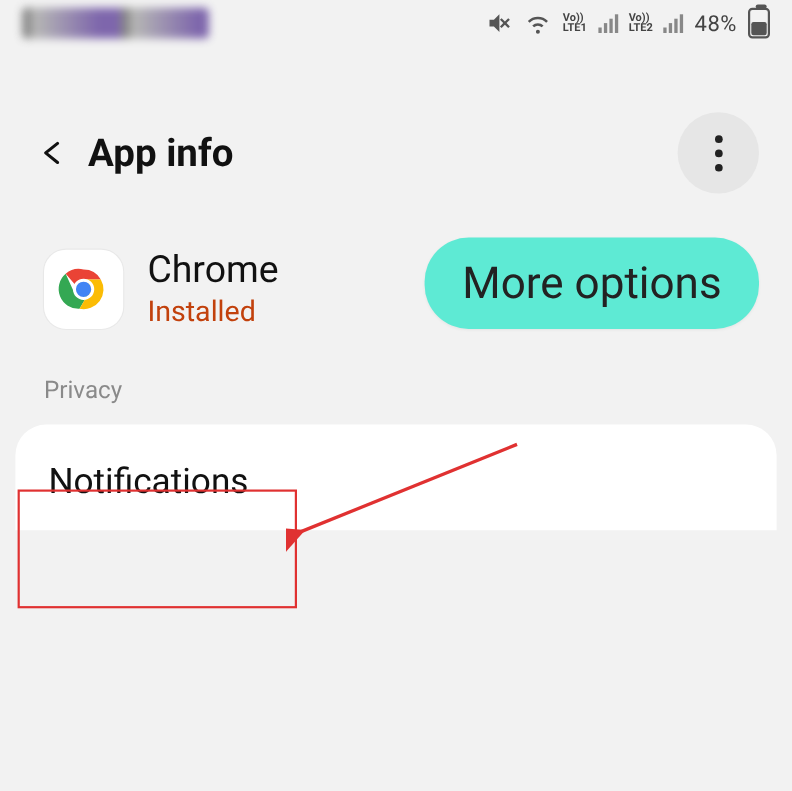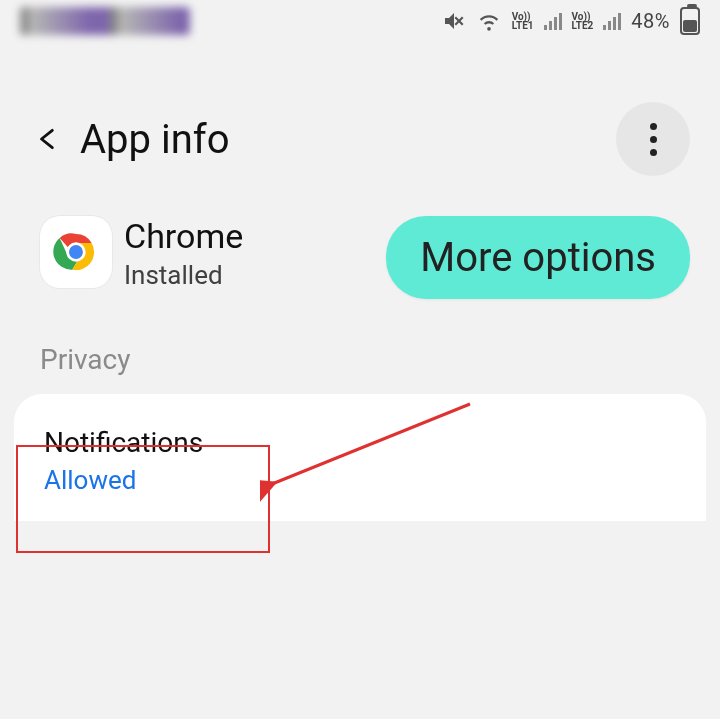--- a/index.html
+++ b/index.html
@@ -37,58 +37,58 @@
   .sig { display:inline-flex; align-items:flex-end; gap:2px; height:18px;}
   .sig span{ width:3px; background:#888; display:inline-block;}
   .sig span:nth-child(1){height:5px;} .sig span:nth-child(2){height:9px;}
   .sig span:nth-child(3){height:13px;} .sig span:nth-child(4){height:17px;}
   .lte { font-size:10px; line-height:9px; font-weight:700; color:#444; text-align:left;}
 
   .header {
     display: flex; align-items: center; padding: 60px 30px 40px 24px;
   }
   .back-btn { width: 48px; height: 48px; display:flex; align-items:center; justify-content:center; cursor:pointer;}
-  .title { font-size: 40px; font-weight: 400; margin-left: 8px; flex:1; }
+  .title { font-size: 35px; font-weight: 700; margin-left: 8px; flex:1; }
   .overflow-btn {
     width: 74px; height: 74px; border-radius: 50%; background: #e6e6e6;
     display:flex; align-items:center; justify-content:center; cursor:pointer;
   }
   .dots { display:flex; flex-direction:column; gap:6px;}
   .dots span{ width:7px; height:7px; background:#222; border-radius:50%; display:block;}
 
   .app-row {
-    display:flex; align-items:flex-start; padding: 0 30px 30px 40px; gap: 12px;
+    display:flex; align-items:flex-end; padding: 0 30px 30px 40px; gap: 22px;
   }
   .chrome-icon {
     width: 72px; height: 72px; border-radius: 20px; background:#fff;
     display:flex; align-items:center; justify-content:center;
     box-shadow: 0 0 0 1px rgba(0,0,0,.04);
   }
   .app-text { flex:1; }
   .app-name { font-size: 34px; font-weight: 400; color:#111; }
-  .app-sub  { font-size: 26px; color:#404040; margin-top: 4px; }
+  .app-sub  { font-size: 26px; color:#c2410c; margin-top: 4px; }
   .more-opts {
     background:#5eead4; border-radius: 40px; padding: 18px 34px;
     font-size: 40px; color:#222; cursor:pointer;
     box-shadow: 0 1px 3px rgba(0,0,0,.06);
   }
 
-  .section-label { font-size: 28px; color:#8a8a8a; padding: 14px 40px 18px; }
+  .section-label { font-size: 22px; color:#8a8a8a; padding: 14px 40px 18px; }
 
   .card {
     background:#fff; margin: 0 14px; border-radius: 28px 28px 0 0;
     padding-top: 4px;
   }
   .row {
     padding: 28px 30px 26px 30px;
     border-bottom: 1px solid #e9e9e9;
     cursor:pointer;
   }
   .row:last-child { border-bottom: none; }
-  .row-title { font-size: 28px; color:#111; }
+  .row-title { font-size: 32px; color:#111; }
   .row-sub { font-size: 26px; color: #1a73e8; margin-top: 6px; }
 
   
   .highlight-box {
     position: absolute;
     left: 16px; top: 445px;
     width: 254px; height: 108px;
     border: 2px solid #e03131;
     pointer-events: none;
   }
@@ -168,21 +168,20 @@
     <div class="app-sub">Installed</div>
   </div>
   <div class="more-opts">More options</div>
 </div>
 
 <div class="section-label">Privacy</div>
 
 <div class="card">
   <div class="row">
     <div class="row-title">Notifications</div>
-    <div class="row-sub">Allowed</div>
   </div>
 </div>
 
 <div class="highlight-box"></div>
 <svg class="arrow" viewBox="0 0 220 120">
   <defs>
     <marker id="ah" markerWidth="12" markerHeight="12" refX="2" refY="6" orient="auto">
       <path d="M12 0 L0 6 L12 12 z" fill="#e03131"></path>
     </marker>
   </defs>

